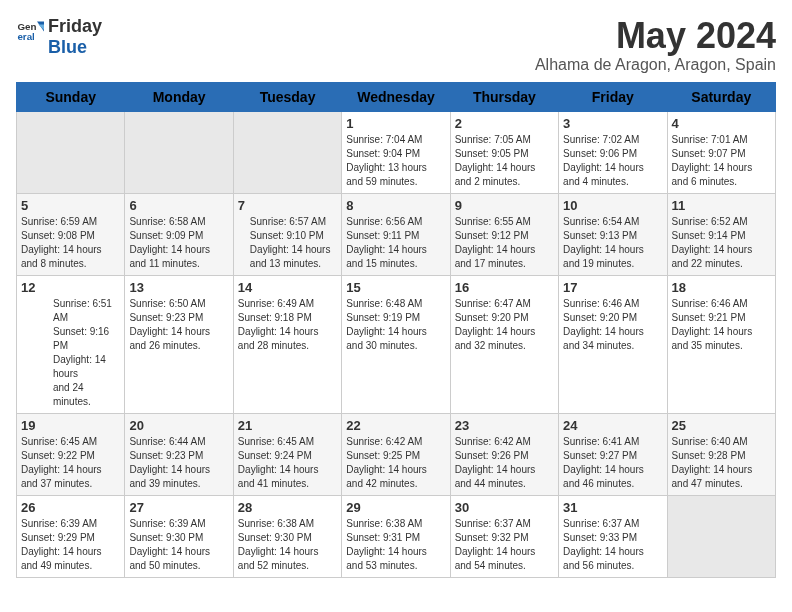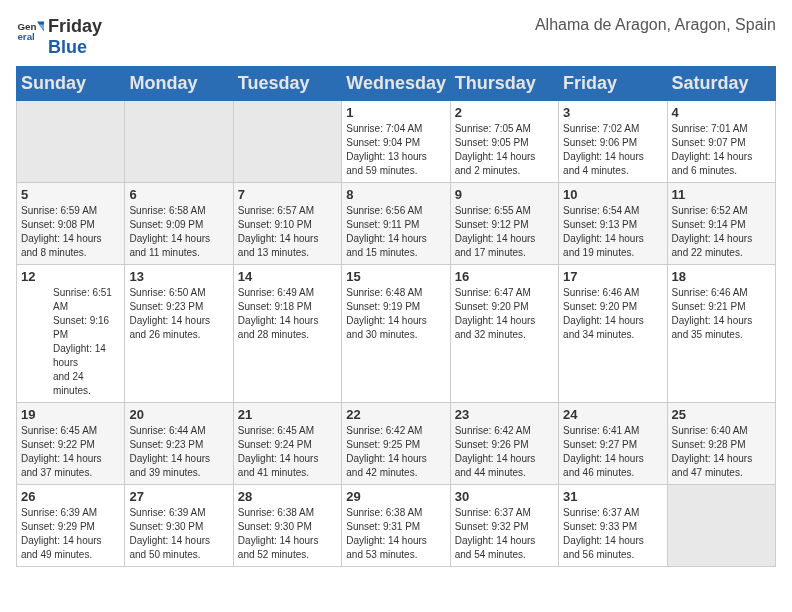--- a/index.html
+++ b/index.html
@@ -40,25 +40,25 @@
     }
     table {
       width: 100%;
       border-collapse: collapse;
       table-layout: fixed;
     }
     thead tr {
       background-color: #2a6db5;
     }
     thead th {
-      color: #e5e5e5;
-      font-size: 18px;
+      color: #000000;
+      font-size: 14px;
       font-weight: bold;
       padding: 6px 4px;
-      text-align: left;
+      text-align: center;
       border: 1px solid #2a6db5;
     }
     tbody tr {
       vertical-align: top;
     }
     tbody td {
       border: 1px solid #ccc;
       padding: 4px 4px;
       font-size: 10.5px;
       color: #333;
@@ -94,20 +94,21 @@
       <text x="2" y="34" font-size="14" font-weight="bold" fill="#1a5fa8">eral</text>
       <polygon points="30,8 40,8 40,22" fill="#1a5fa8"></polygon>
       <polygon points="32,12 40,12 40,20" fill="#6ab0e0"></polygon>
     </svg>
     <div>
       <span style="font-size:18px;font-weight:bold;color:#333;">Friday</span><br>
       <span style="font-size:18px;font-weight:bold;color:#1a5fa8;">Blue</span>
     </div>
   </div>
   <div class="title-area">
+    <div class="month-title">May 2024</div>
     <div class="location-title">Alhama de Aragon, Aragon, Spain</div>
   </div>
 </div>
 
 <table>
   <thead>
     <tr>
     <th>Sunday</th>
         <th>Monday</th>
         <th>Tuesday</th>
@@ -161,21 +162,21 @@
         </td>
         <td>
           <span class="day-num">6</span>
           <div class="cell-info" style="white-space: pre-line;">Sunrise: 6:58 AM
 Sunset: 9:09 PM
 Daylight: 14 hours
 and 11 minutes.</div>
         </td>
         <td>
           <span class="day-num">7</span>
-          <div class="cell-info" style="white-space: pre-line;">Sunrise: 6:57 AM
+          <div class="cell-info" style="white-space: pre-line; margin-left: 12px;">Sunrise: 6:57 AM
 Sunset: 9:10 PM
 Daylight: 14 hours
 and 13 minutes.</div>
         </td>
         <td>
           <span class="day-num">8</span>
           <div class="cell-info" style="white-space: pre-line;">Sunrise: 6:56 AM
 Sunset: 9:11 PM
 Daylight: 14 hours
 and 15 minutes.</div>

